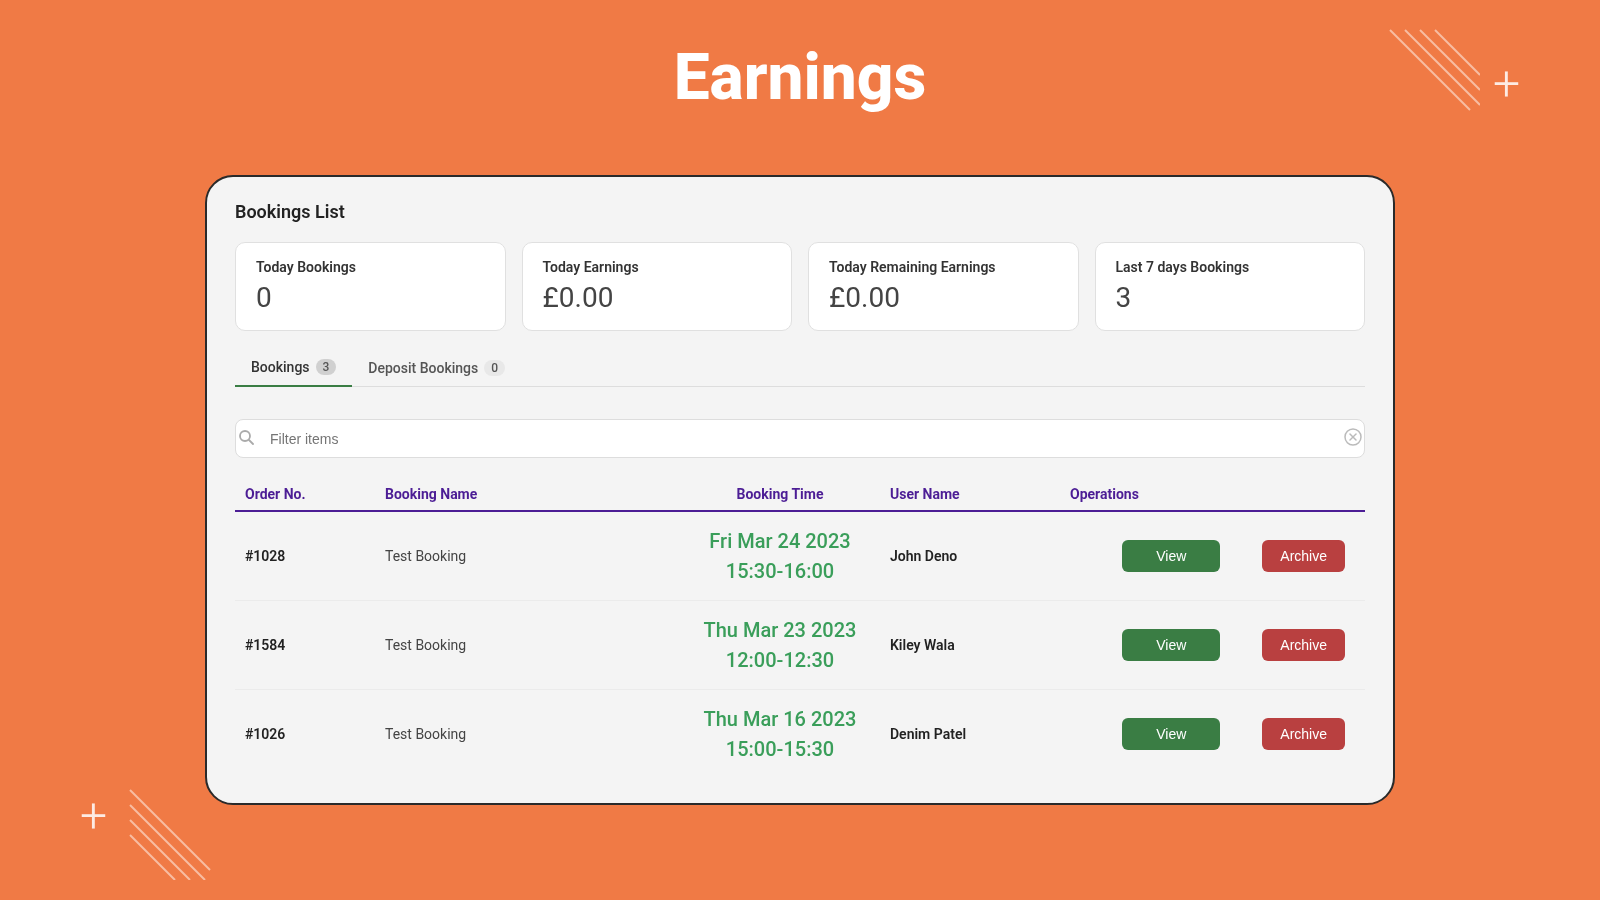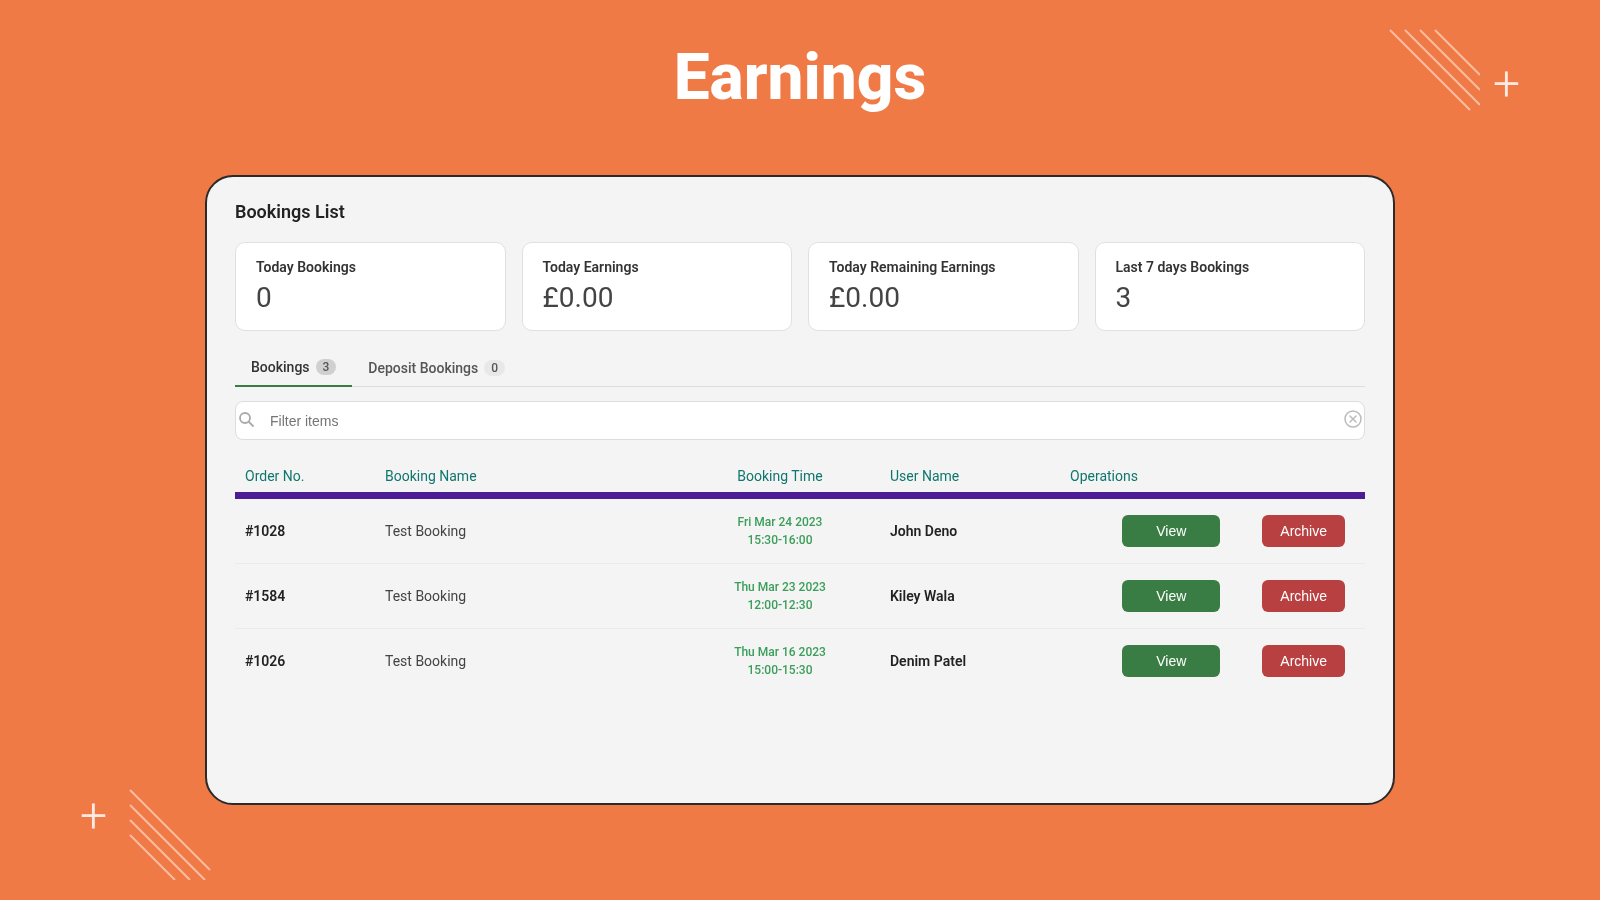--- a/index.html
+++ b/index.html
@@ -99,21 +99,21 @@
     .stat-value {
       font-size: 28px;
       font-weight: 400;
       color: #444;
     }
 
     
     .tabs-row {
       display: flex;
       gap: 0;
-      margin-bottom: 14px;
+      margin-bottom: 32px;
       border-bottom: 1px solid #ddd;
     }
     .tab {
       padding: 8px 16px 10px;
       font-size: 14px;
       font-weight: 500;
       color: #555;
       cursor: pointer;
       position: relative;
       display: flex;
@@ -168,23 +168,23 @@
 
     
     .table-container {
       background: transparent;
     }
     .table-header {
       display: grid;
       grid-template-columns: 140px 1fr 220px 180px 1fr;
       padding: 8px 10px;
       font-size: 14px;
-      font-weight: 400;
-      color: #0f766e;
-      border-bottom: 7px solid #4c1d95;
+      font-weight: 700;
+      color: #4c1d95;
+      border-bottom: 2px solid #4c1d95;
     }
     .table-row {
       display: grid;
       grid-template-columns: 140px 1fr 220px 180px 1fr;
       padding: 14px 10px;
       border-bottom: 1px solid #ebebeb;
       align-items: center;
     }
     .table-row:last-child {
       border-bottom: none;
@@ -192,21 +192,21 @@
     .cell-order {
       font-size: 14px;
       font-weight: 600;
       color: #222;
     }
     .cell-name {
       font-size: 14px;
       color: #444;
     }
     .cell-time {
-      font-size: 12px;
+      font-size: 20px;
       color: #3a9e5a;
       font-weight: 500;
       text-align: center;
       line-height: 1.5;
     }
     .cell-user {
       font-size: 14px;
       font-weight: 600;
       color: #222;
     }

